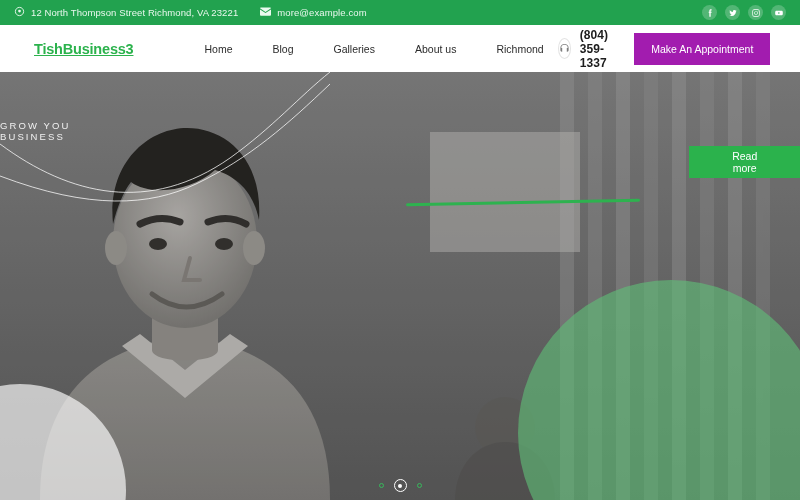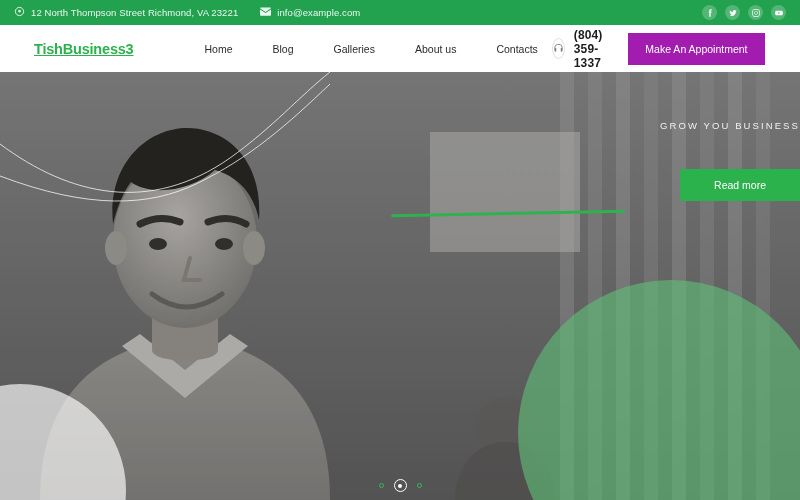--- a/index.html
+++ b/index.html
@@ -67,21 +67,21 @@
     background:rgba(96,190,120,.62);
   }
   .circle-white {
     position:absolute; left:-86px; bottom:-96px;
     width:212px; height:212px; border-radius:50%;
     background:rgba(255,255,255,.66);
   }
 
   .hero-content {
     position:relative; z-index:3; height:100%;
-    display:flex; flex-direction:column; align-items:flex-end;
+    display:flex; flex-direction:row; align-items:flex-start;
     padding-top:48px;
   }
   .eyebrow {
     font-size:9.5px; color:#f0f0f0; letter-spacing:2.1px;
     text-transform:uppercase; font-weight:500;
   }
   .headline-wrap { position:relative; margin-top:12px; width:700px; }
   .headline {
     font-size:52px; line-height:55px; font-weight:bold; color:#fff;
     text-align:center; letter-spacing:-1.2px;
@@ -117,21 +117,21 @@
         </svg>
       </span>
       <span class="txt">12 North Thompson Street Richmond, VA 23221</span>
     </div>
     <div class="tb-item">
       <span>
         <svg width="11" height="9" viewBox="0 0 24 18" fill="#eafaef">
           <path d="M2 0h20a2 2 0 0 1 2 2L12 10 0 2a2 2 0 0 1 2-2zM0 4.6l12 7.9 12-7.9V16a2 2 0 0 1-2 2H2a2 2 0 0 1-2-2z"></path>
         </svg>
       </span>
-      <span class="txt">info@example.com</span>
+      <span class="txt">more@example.com</span>
     </div>
     <div class="tb-spacer"></div>
     <div class="socials">
       <a class="soc" href="#">
         <svg viewBox="0 0 24 24">
             <path d="M14 8V6c0-1 .2-1.5 1.6-1.5H17V1h-2.6C11 1 10 2.8 10 5.6V8H8v3.5h2V23h4V11.5h2.7L17 8z"></path>
           </svg>
       </a>
       <a class="soc" href="#">
         <svg viewBox="0 0 24 24">
@@ -151,21 +151,21 @@
     </div>
   </div>
 
   <div class="header">
     <a class="logo" href="#">TishBusiness3</a>
     <nav class="nav">
       <a href="#">Home</a>
       <a href="#">Blog</a>
       <a href="#">Galleries</a>
       <a href="#">About us</a>
-      <a href="#">Contacts</a>
+      <a href="#">Richmond</a>
     </nav>
     <div class="hdr-right">
       <div class="phone-wrap">
         <span class="phone-ico">
           <svg viewBox="0 0 24 24">
               <path d="M12 2a9 9 0 0 0-9 9v5a3 3 0 0 0 3 3h1v-8H5v0a7 7 0 0 1 14 0v0h-2v8h1a3 3 0 0 0 3-3v-5a9 9 0 0 0-9-9z"></path>
             </svg>
         </span>
         <span class="phone-num">(804) 359-1337</span>
       </div>

